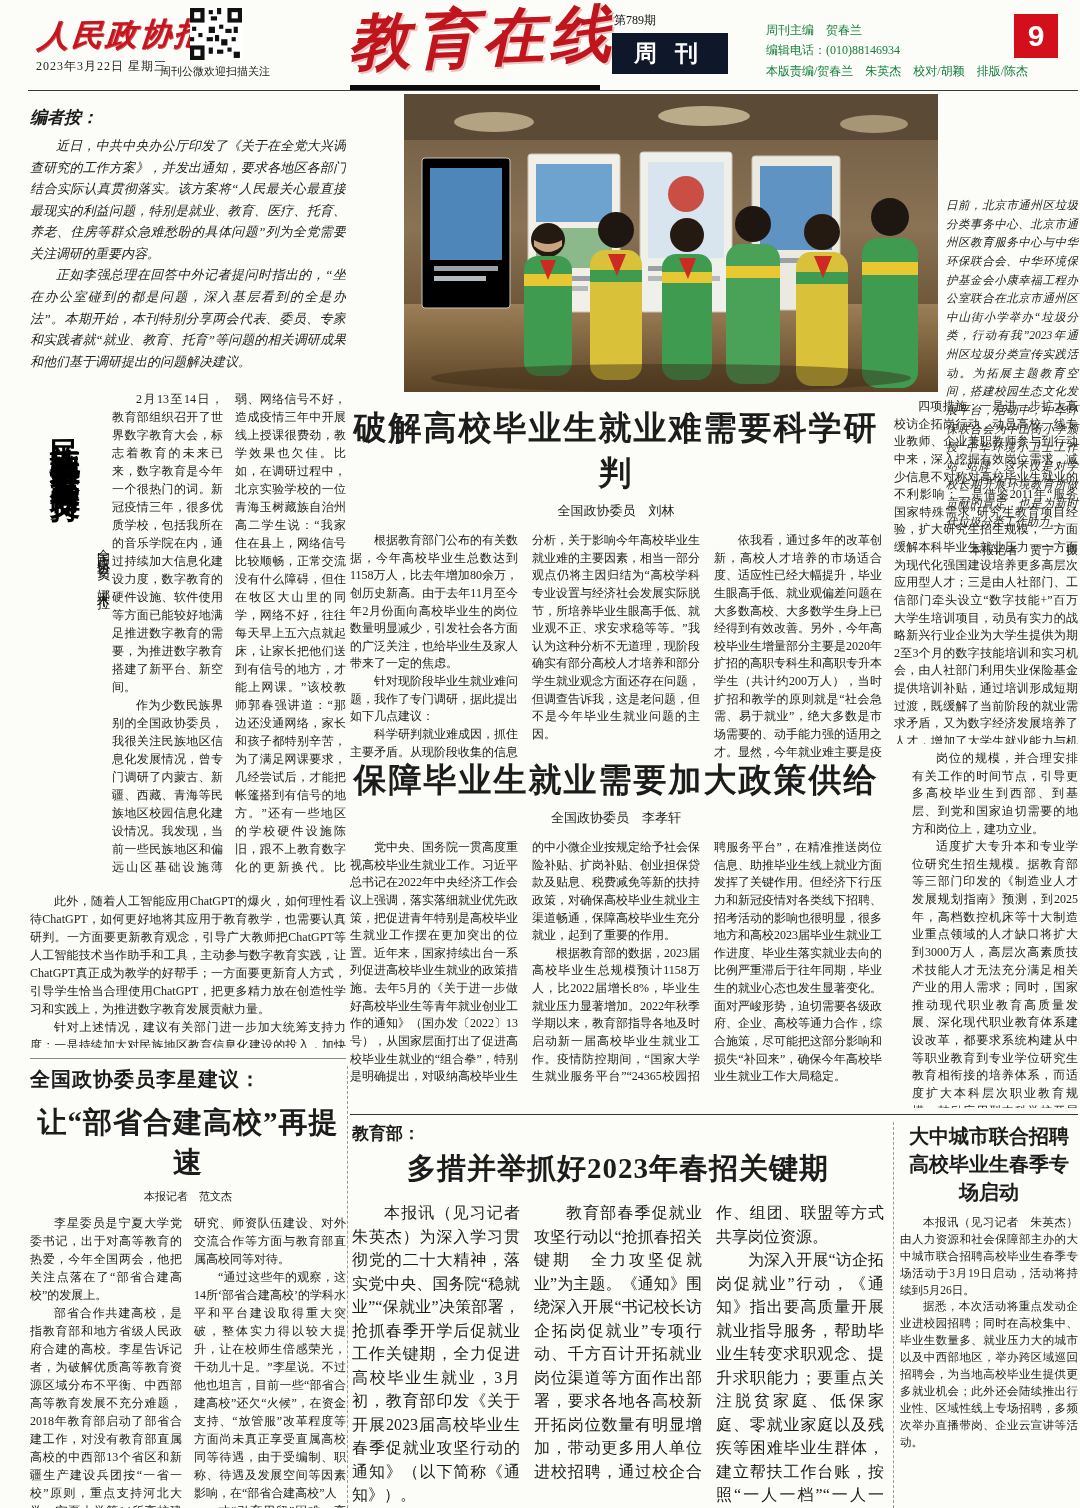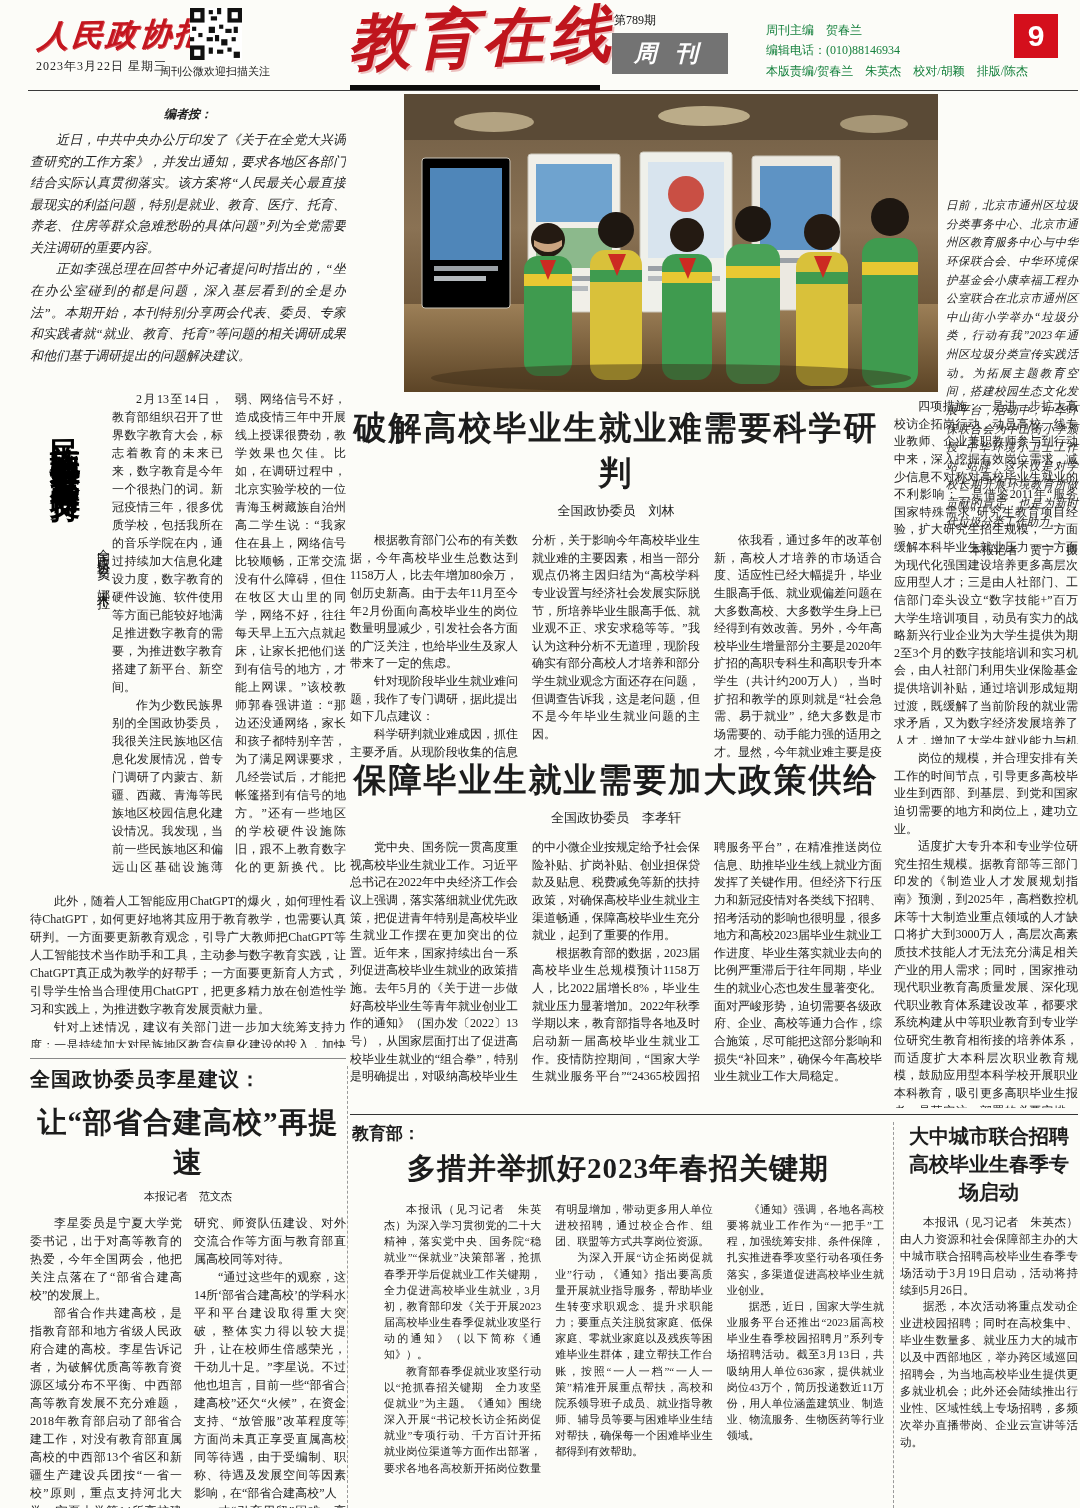--- a/index.html
+++ b/index.html
@@ -10,51 +10,51 @@
   .masthead { position:absolute; left:38px; top:14px; color:#c3161f; font-size:31px; font-weight:bold;
               font-style:italic; letter-spacing:3px; transform:skewX(-6deg) rotate(-1deg);
               text-shadow:1px 1px 0 #d8454b; }
   .mast-date { position:absolute; left:36px; top:58px; font-size:12px; color:#222; letter-spacing:1px; }
   .qr { position:absolute; left:190px; top:8px; width:52px; height:52px; }
   .qr-cap { position:absolute; left:160px; top:64px; font-size:11px; color:#222; }
   .paper-title { position:absolute; left:348px; top:-4px; color:#bf151d; font-size:62px; font-weight:bold;
                  font-style:italic; letter-spacing:5px; transform:rotate(-2deg);
                  text-shadow:2px 2px 0 rgba(191,21,29,.25); white-space:nowrap; }
   .issue-no { position:absolute; left:614px; top:12px; font-size:12px; color:#111; }
-  .weekly-box { position:absolute; left:612px; top:33px; background:#737373; color:#fff;
+  .weekly-box { position:absolute; left:612px; top:33px; background:#0f172a; color:#fff;
                 font-family:"Liberation Sans",sans-serif; font-size:23px; font-weight:bold;
-                padding:5px 12px 5px 22px; letter-spacing:18px;font-style:italic; }
+                padding:5px 12px 5px 22px; letter-spacing:18px; }
   .ed-info { position:absolute; left:766px; top:20px; font-size:12px; line-height:1.7; color:#15803d; }
   .page-num { position:absolute; left:1014px; top:14px; width:44px; height:44px; background:#d40f1c;
               color:#fff; font-family:"Liberation Sans",sans-serif; font-size:30px; font-weight:bold;
               display:flex; align-items:center; justify-content:center; }
   .h-rule { position:absolute; left:28px; width:1050px; top:90px; border-top:1px solid #3a3a3a; }
   .h-rule-thick { position:absolute; left:350px; width:250px; top:85px; height:6px; background:#0c0c0c; }
 
   
   .paras p { margin:0; text-indent:2em; }
   .just { text-align:justify; }
 
   
   .ednote { position:absolute; left:30px; top:106px; width:316px; height:274px; overflow:hidden; }
-  .ednote-label { font-size:12px; font-weight:bold; font-style:italic; margin-bottom:6px;text-align:center; }
+  .ednote-label { font-size:17px; font-weight:bold; font-style:italic; margin-bottom:6px; }
   .ednote-body { font-size:13px; font-style:italic; line-height:1.66; color:#222; }
 
   
   .artA { position:absolute; left:30px; top:390px; width:316px; height:668px; border-bottom:1px solid #888; }
   .a-top { display:flex; height:494px; }
   .a-title { writing-mode:vertical-rl; font-family:"Liberation Sans",sans-serif; font-weight:900;
              font-size:30px; letter-spacing:4px; line-height:1.1; padding-top:26px; width:52px; color:#000; }
   .a-byline { writing-mode:vertical-rl; font-size:13px; width:30px; padding-top:148px; letter-spacing:4px; color:#111; }
   .a-cols { flex:1; column-count:2; column-gap:12px; font-size:12px; line-height:1.5; overflow:hidden; }
   .a-bottom { margin-top:8px; font-size:12px; line-height:1.5; height:156px; overflow:hidden; }
 
   
   .artB { position:absolute; left:350px; top:398px; width:728px; height:346px; display:flex; gap:12px; }
-  .artC { position:absolute; left:350px; top:750px; width:728px; height:358px; display:flex; gap:12px; }
+  .artC { position:absolute; left:350px; top:750px; width:728px; height:358px; display:flex; gap:30px; }
   .bc-left { width:532px; }
   .bc-head { text-align:center; font-size:33px; font-weight:bold; letter-spacing:2px; margin:8px 0 6px; }
   .bc-byline { text-align:center; font-size:13px; margin-bottom:12px; }
   .b-cols { column-count:3; column-gap:14px; font-size:12px; line-height:1.47; height:240px; overflow:hidden; }
   .c-cols { column-count:3; column-gap:14px; font-size:12px; line-height:1.47; height:252px; overflow:hidden; }
   .bc-right { flex:1; font-size:12px; line-height:1.47; overflow:hidden; }
 
   
   .photo { position:absolute; left:404px; top:94px; width:534px; height:298px; background:#5d4b36; }
   .photo svg { display:block; }
@@ -71,21 +71,21 @@
   .artD { position:absolute; left:30px; top:1066px; width:316px; height:442px; overflow:hidden; }
   .d-kicker { font-size:20px; font-weight:bold; letter-spacing:1px; }
   .d-title { text-align:center; font-size:29px; font-weight:bold; letter-spacing:1px; margin:10px 0 6px; }
   .d-byline { text-align:center; font-size:11px; margin-bottom:10px; }
   .d-cols { column-count:2; column-gap:12px; font-size:12px; line-height:1.5; height:330px; overflow:hidden; }
 
   
   .artE { position:absolute; left:352px; top:1122px; width:532px; height:386px; overflow:hidden; }
   .e-kicker { font-size:17px; font-weight:bold; }
   .e-title { text-align:center; font-size:29px; font-weight:bold; letter-spacing:1px; margin:4px 0 12px; }
-  .e-cols { column-count:3; column-gap:14px; font-size:11px; line-height:1.47; height:306px; overflow:hidden;margin-left:32px; }
+  .e-cols { column-count:3; column-gap:14px; font-size:16px; line-height:1.47; height:306px; overflow:hidden; }
 
   
   .artF { position:absolute; left:900px; top:1122px; width:178px; height:386px; overflow:hidden; }
   .f-title { text-align:center; font-size:20px; font-weight:bold; line-height:1.4; }
   .f-body { margin-top:8px; font-size:11.5px; line-height:1.47; }
 </style>
 </head>
 <body>
 
 <div class="page">

